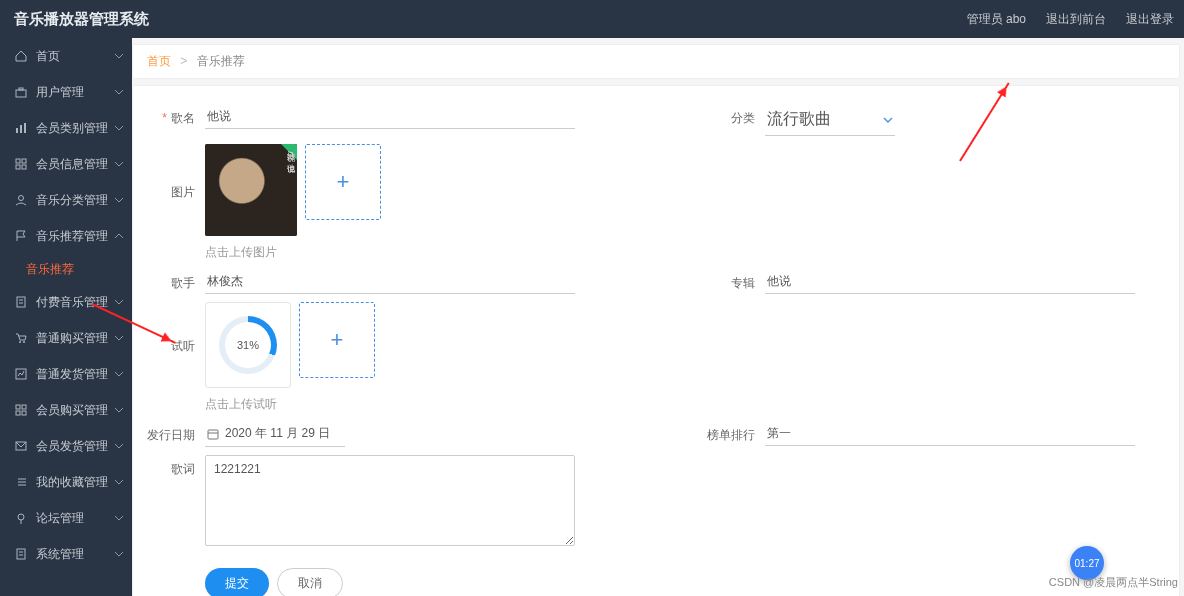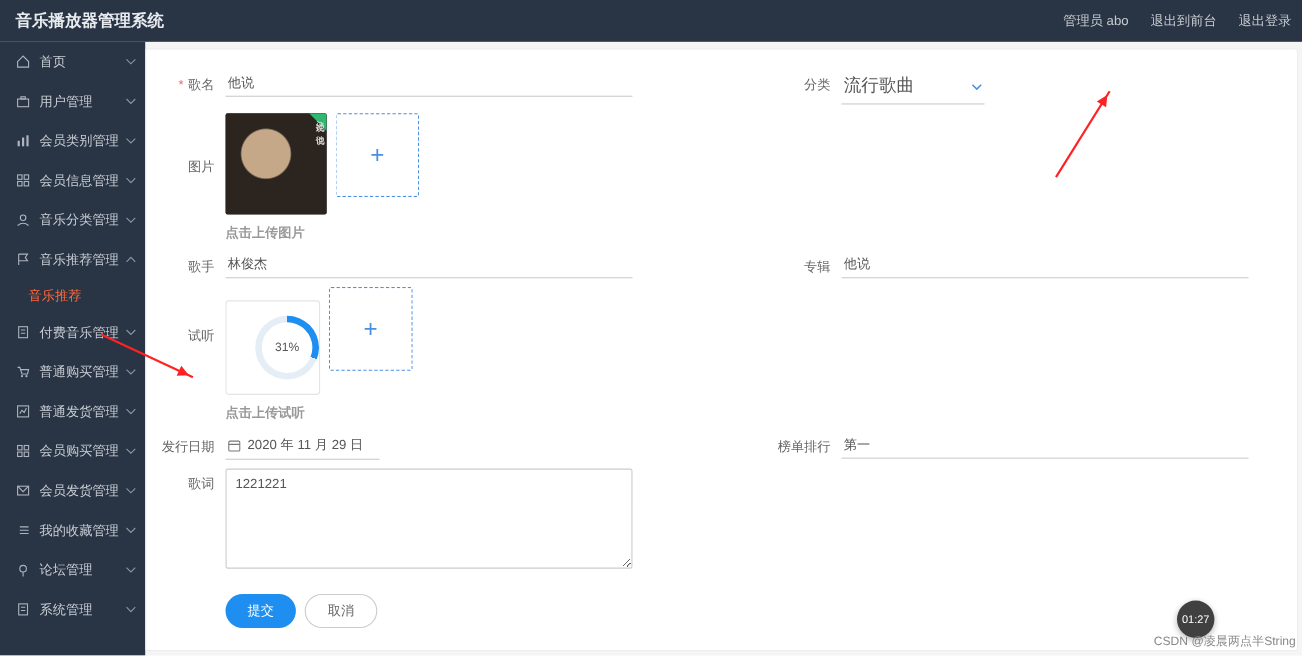--- a/index.html
+++ b/index.html
@@ -40,41 +40,41 @@
 .inputline { padding:5px 2px; width:370px; border:none; border-bottom:1px solid #ccc; font-size:12px; color:#555; background:transparent; outline:none; }
 .selectline { padding:5px 2px; width:130px; border:none; border-bottom:1px solid #ccc; font-size:16px; color:#555; display:flex; justify-content:space-between; align-items:center; cursor:pointer; }
 .selectline .arr { color:#4a90e2; }
 
 .uploads { display:flex; gap:8px; }
 .thumb { width:92px; height:92px; border-radius:2px; position:relative; background:#39322c; overflow:hidden; }
 .thumb .face { position:absolute; inset:0; background:radial-gradient(circle at 40% 40%, #c5a888 0 28%, #2b241f 30% 100%); }
 .thumb .badge { position:absolute; top:0; right:0; width:0; height:0; border-style:solid; border-width:0 16px 16px 0; border-color:transparent #2fb96e transparent transparent; }
 .thumb .strip { position:absolute; top:2px; right:2px; font-size:8px; color:#e6e6e6; writing-mode:vertical-rl; letter-spacing:1px; }
 .addbox { width:76px; height:76px; border:1px dashed #4a90e2; border-radius:2px; display:flex; align-items:center; justify-content:center; color:#4a90e2; font-size:22px; cursor:pointer; }
-.hint { font-size:12px; color:#999; margin-top:8px;font-weight:bold; }
-
-.audiobox { width:86px; height:86px; border:1px solid #e4e4e4; border-radius:3px; display:flex; align-items:center; justify-content:flex-end; position:relative;margin-top:12px; }
+.hint { font-size:12px; color:#999; margin-top:8px; }
+
+.audiobox { width:86px; height:86px; border:1px solid #e4e4e4; border-radius:3px; display:flex; align-items:center; justify-content:center; position:relative; }
 .ring { width:58px; height:58px; border-radius:50%; background:conic-gradient(#1e8ef0 0 31%, #e5eef7 31% 100%); display:flex; align-items:center; justify-content:center; }
 .ring-inner { width:46px; height:46px; border-radius:50%; background:#fff; display:flex; align-items:center; justify-content:center; font-size:11px; color:#555; }
 
 .datefield { display:flex; align-items:center; border-bottom:1px solid #ccc; width:140px; padding:4px 2px; font-size:12px; color:#555; cursor:pointer; }
 .datefield .cal { color:#777; margin-right:6px; }
 
 .ta { width:370px; height:91px; border:1px solid #ccc; border-radius:2px; padding:6px 8px; font-size:12px; color:#555; resize:both; outline:none; }
 
 .btns { padding-left:60px; margin-top:14px; display:flex; gap:8px; }
 .btn-p { background:#1e8ef0; color:#fff; border:none; border-radius:16px; padding:7px 20px; font-size:12px; cursor:pointer; }
 .btn-d { background:#fff; color:#666; border:1px solid #ccc; border-radius:16px; padding:6px 20px; font-size:12px; cursor:pointer; }
 
 
 .arrow { position:absolute; height:2px; background:#f22; transform-origin:left center; }
 .arrow::after { content:""; position:absolute; right:-1px; top:-4px; border:5px solid transparent; border-left:10px solid #f22; }
 
 
-.fab { position:absolute; right:80px; bottom:16px; width:34px; height:34px; border-radius:50%; background:#404040; color:#fff; font-size:10px; display:flex; align-items:center; justify-content:center; box-shadow:0 2px 6px rgba(0,0,0,.3); }
+.fab { position:absolute; right:80px; bottom:16px; width:34px; height:34px; border-radius:50%; background:#3b82f6; color:#fff; font-size:10px; display:flex; align-items:center; justify-content:center; box-shadow:0 2px 6px rgba(0,0,0,.3); }
 .watermark { position:absolute; right:6px; bottom:6px; font-size:11px; color:#888; }
 
 svg{display:block}
 </style>
 </head>
 <body>
 
 <div class="header">
   <div class="title">音乐播放器管理系统</div>
   <div class="spacer"></div>
@@ -284,20 +284,25 @@
       <span>系统管理</span>
       <span class="chev">
         <svg width="10" height="6">
           <path d="M1 1 L5 5 L9 1" stroke="#8f96a1" fill="none"></path>
         </svg>
       </span>
     </div>
   </div>
 
 <div class="main">
+  <div class="crumb">
+    <span class="home">首页</span>
+    <span class="sep">&gt;</span>
+    <span>音乐推荐</span>
+  </div>
 
   <div class="panel">
 
     <div class="row">
       <div class="col col-l">
         <div class="lbl req">歌名</div>
         <div class="ctl"><input class="inputline" value="他说" style=""></div>
       </div>
       <div class="col col-r">
         <div class="lbl">分类</div>

